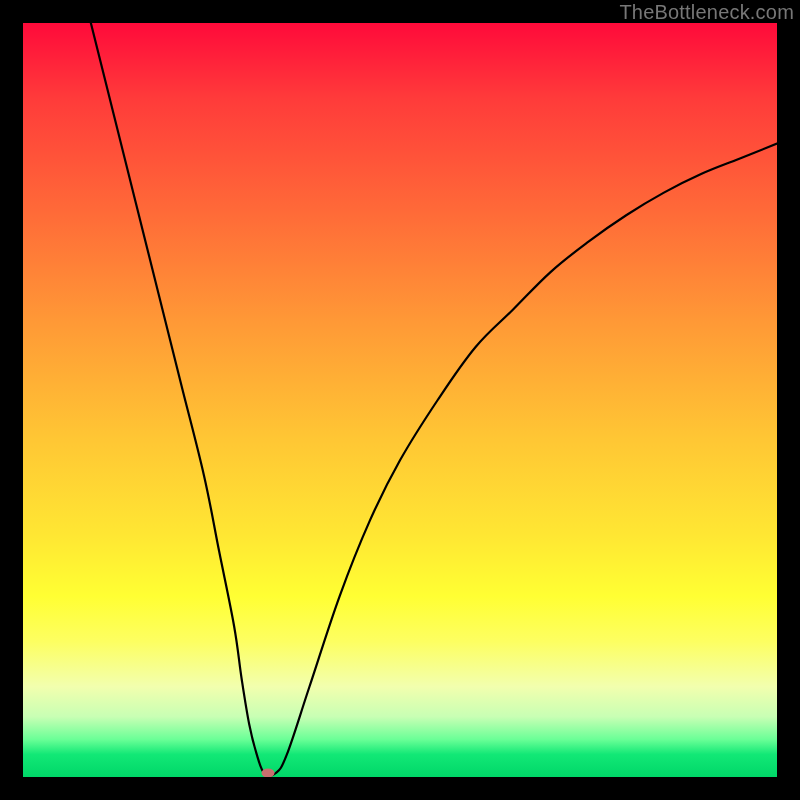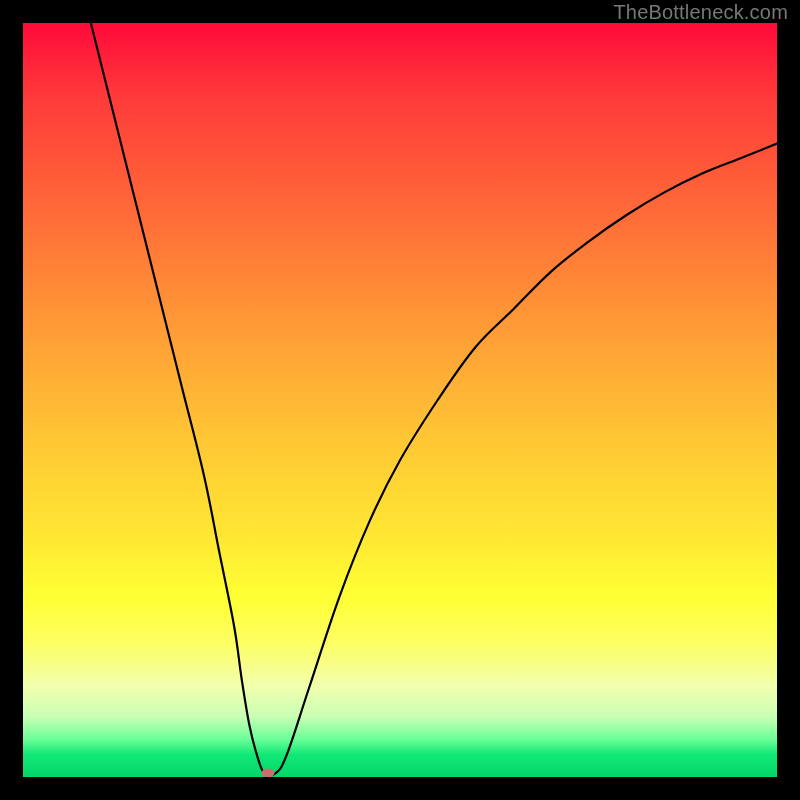--- a/index.html
+++ b/index.html
@@ -7,21 +7,21 @@
     width: 800px;
     height: 800px;
     background: #000;
     position: relative;
     font-family: Arial, Helvetica, sans-serif;
     overflow: hidden;
   }
   .watermark {
     position: absolute;
     top: 1px;
-    right: 12px;
+    right: 6px;
     color: #777;
     font-size: 20px;
     letter-spacing: 0.2px;
     z-index: 5;
   }
   .plot-area {
     position: absolute;
     left: 23px;
     top: 23px;
     width: 754px;

